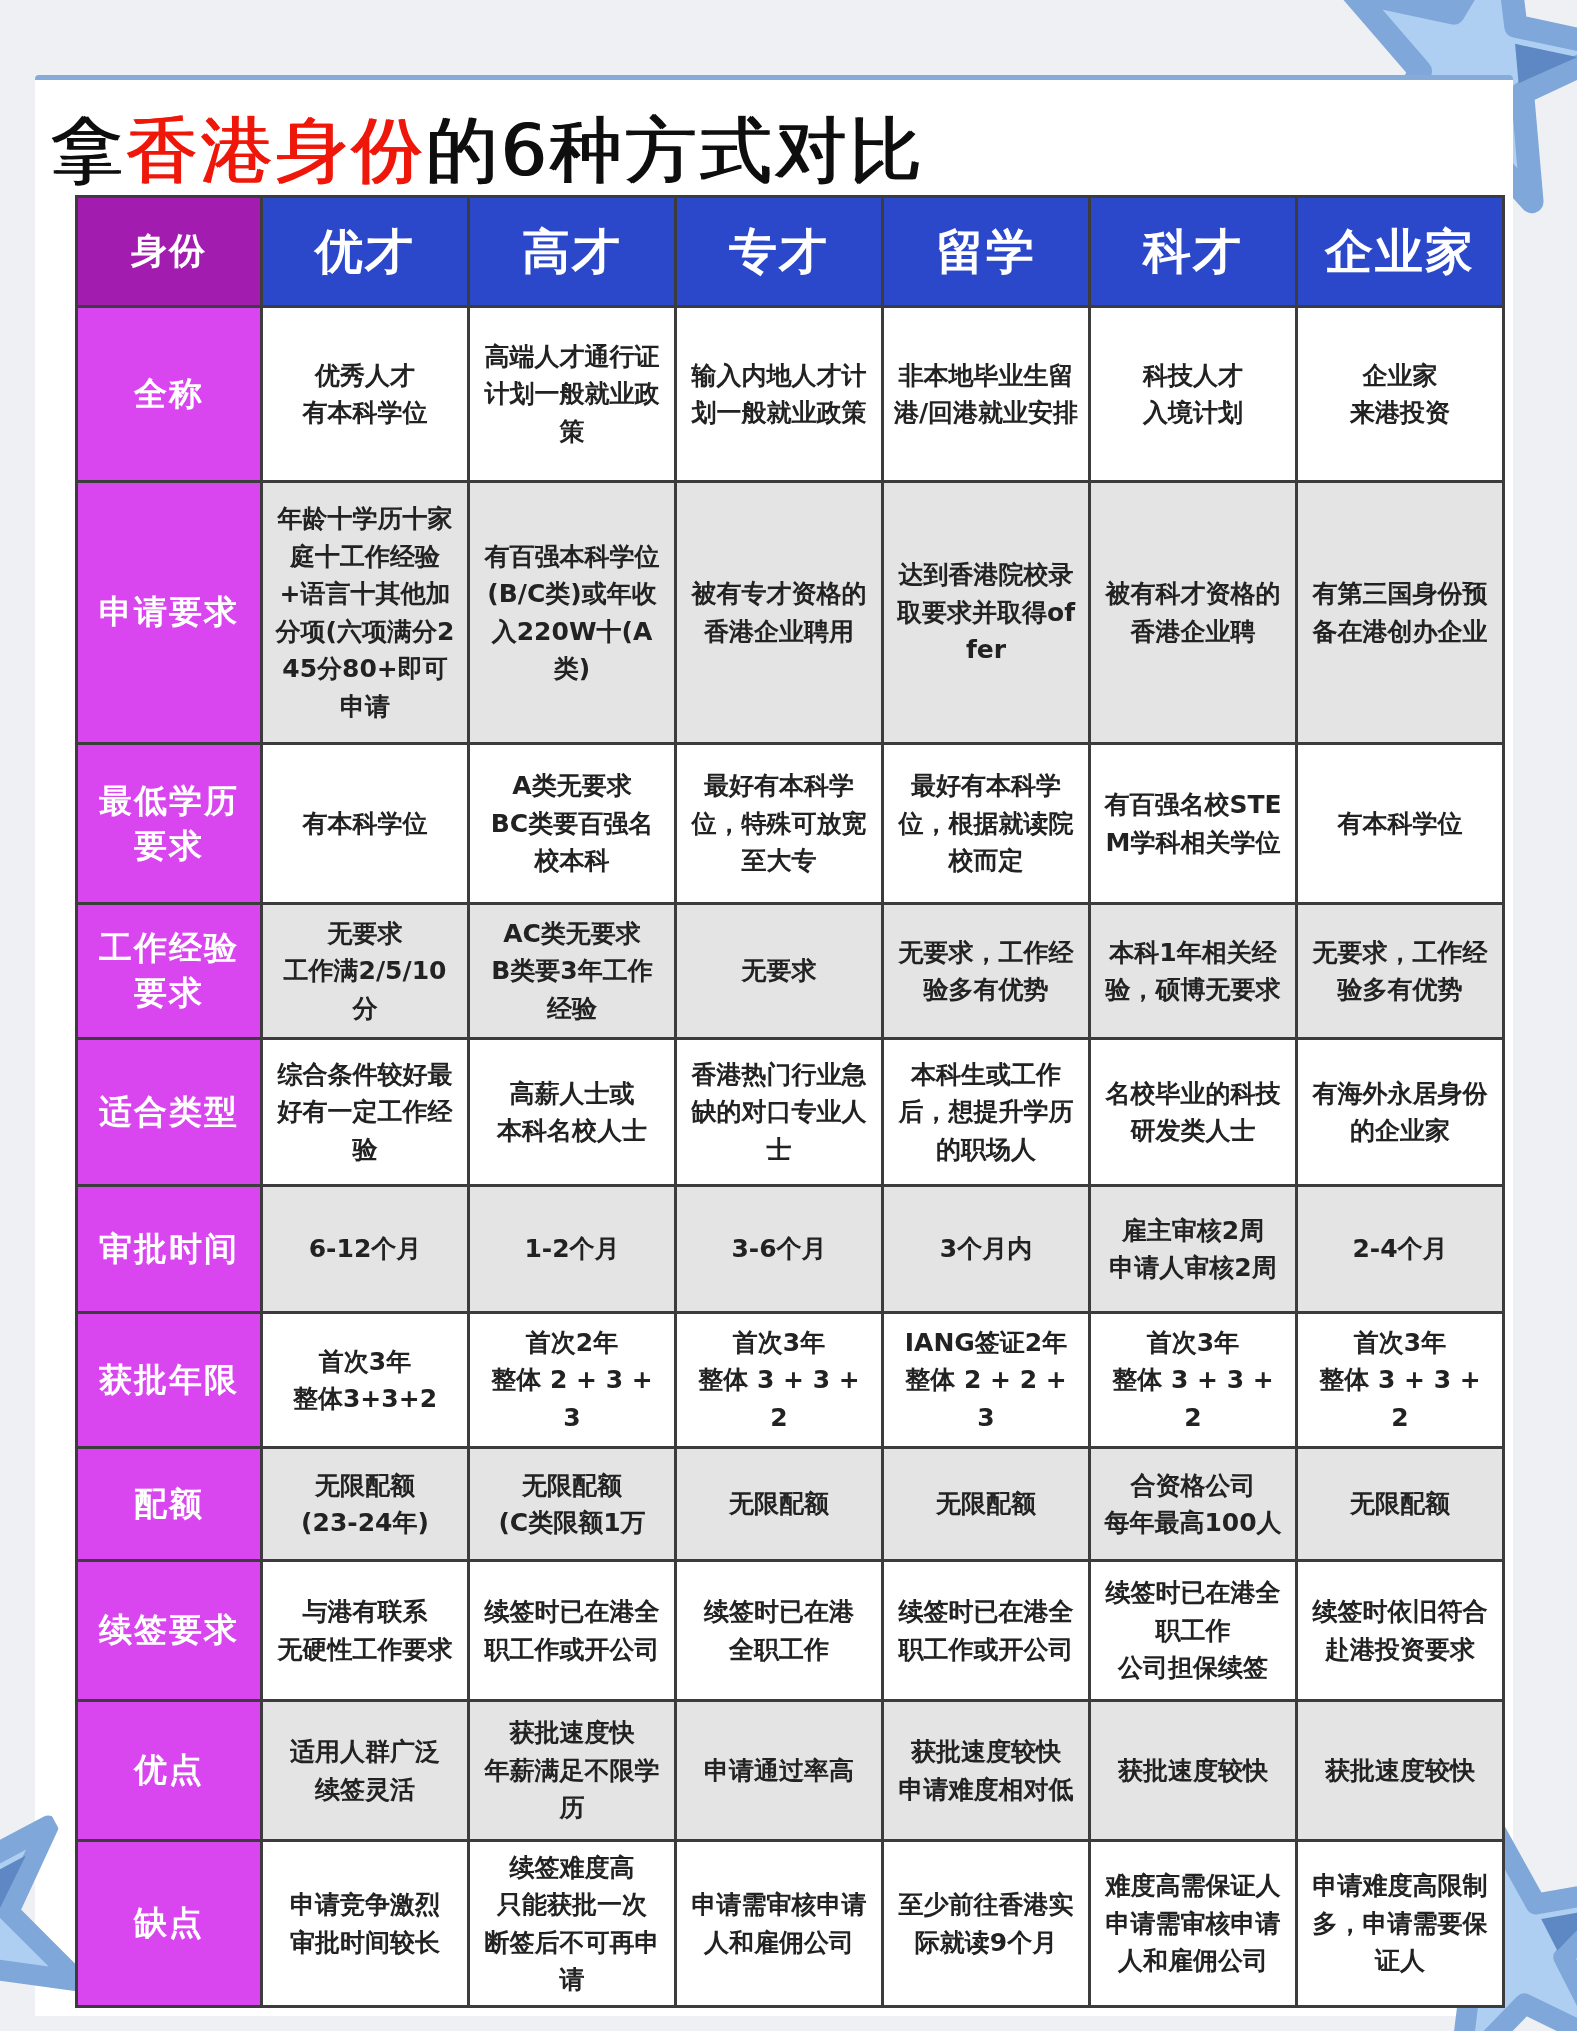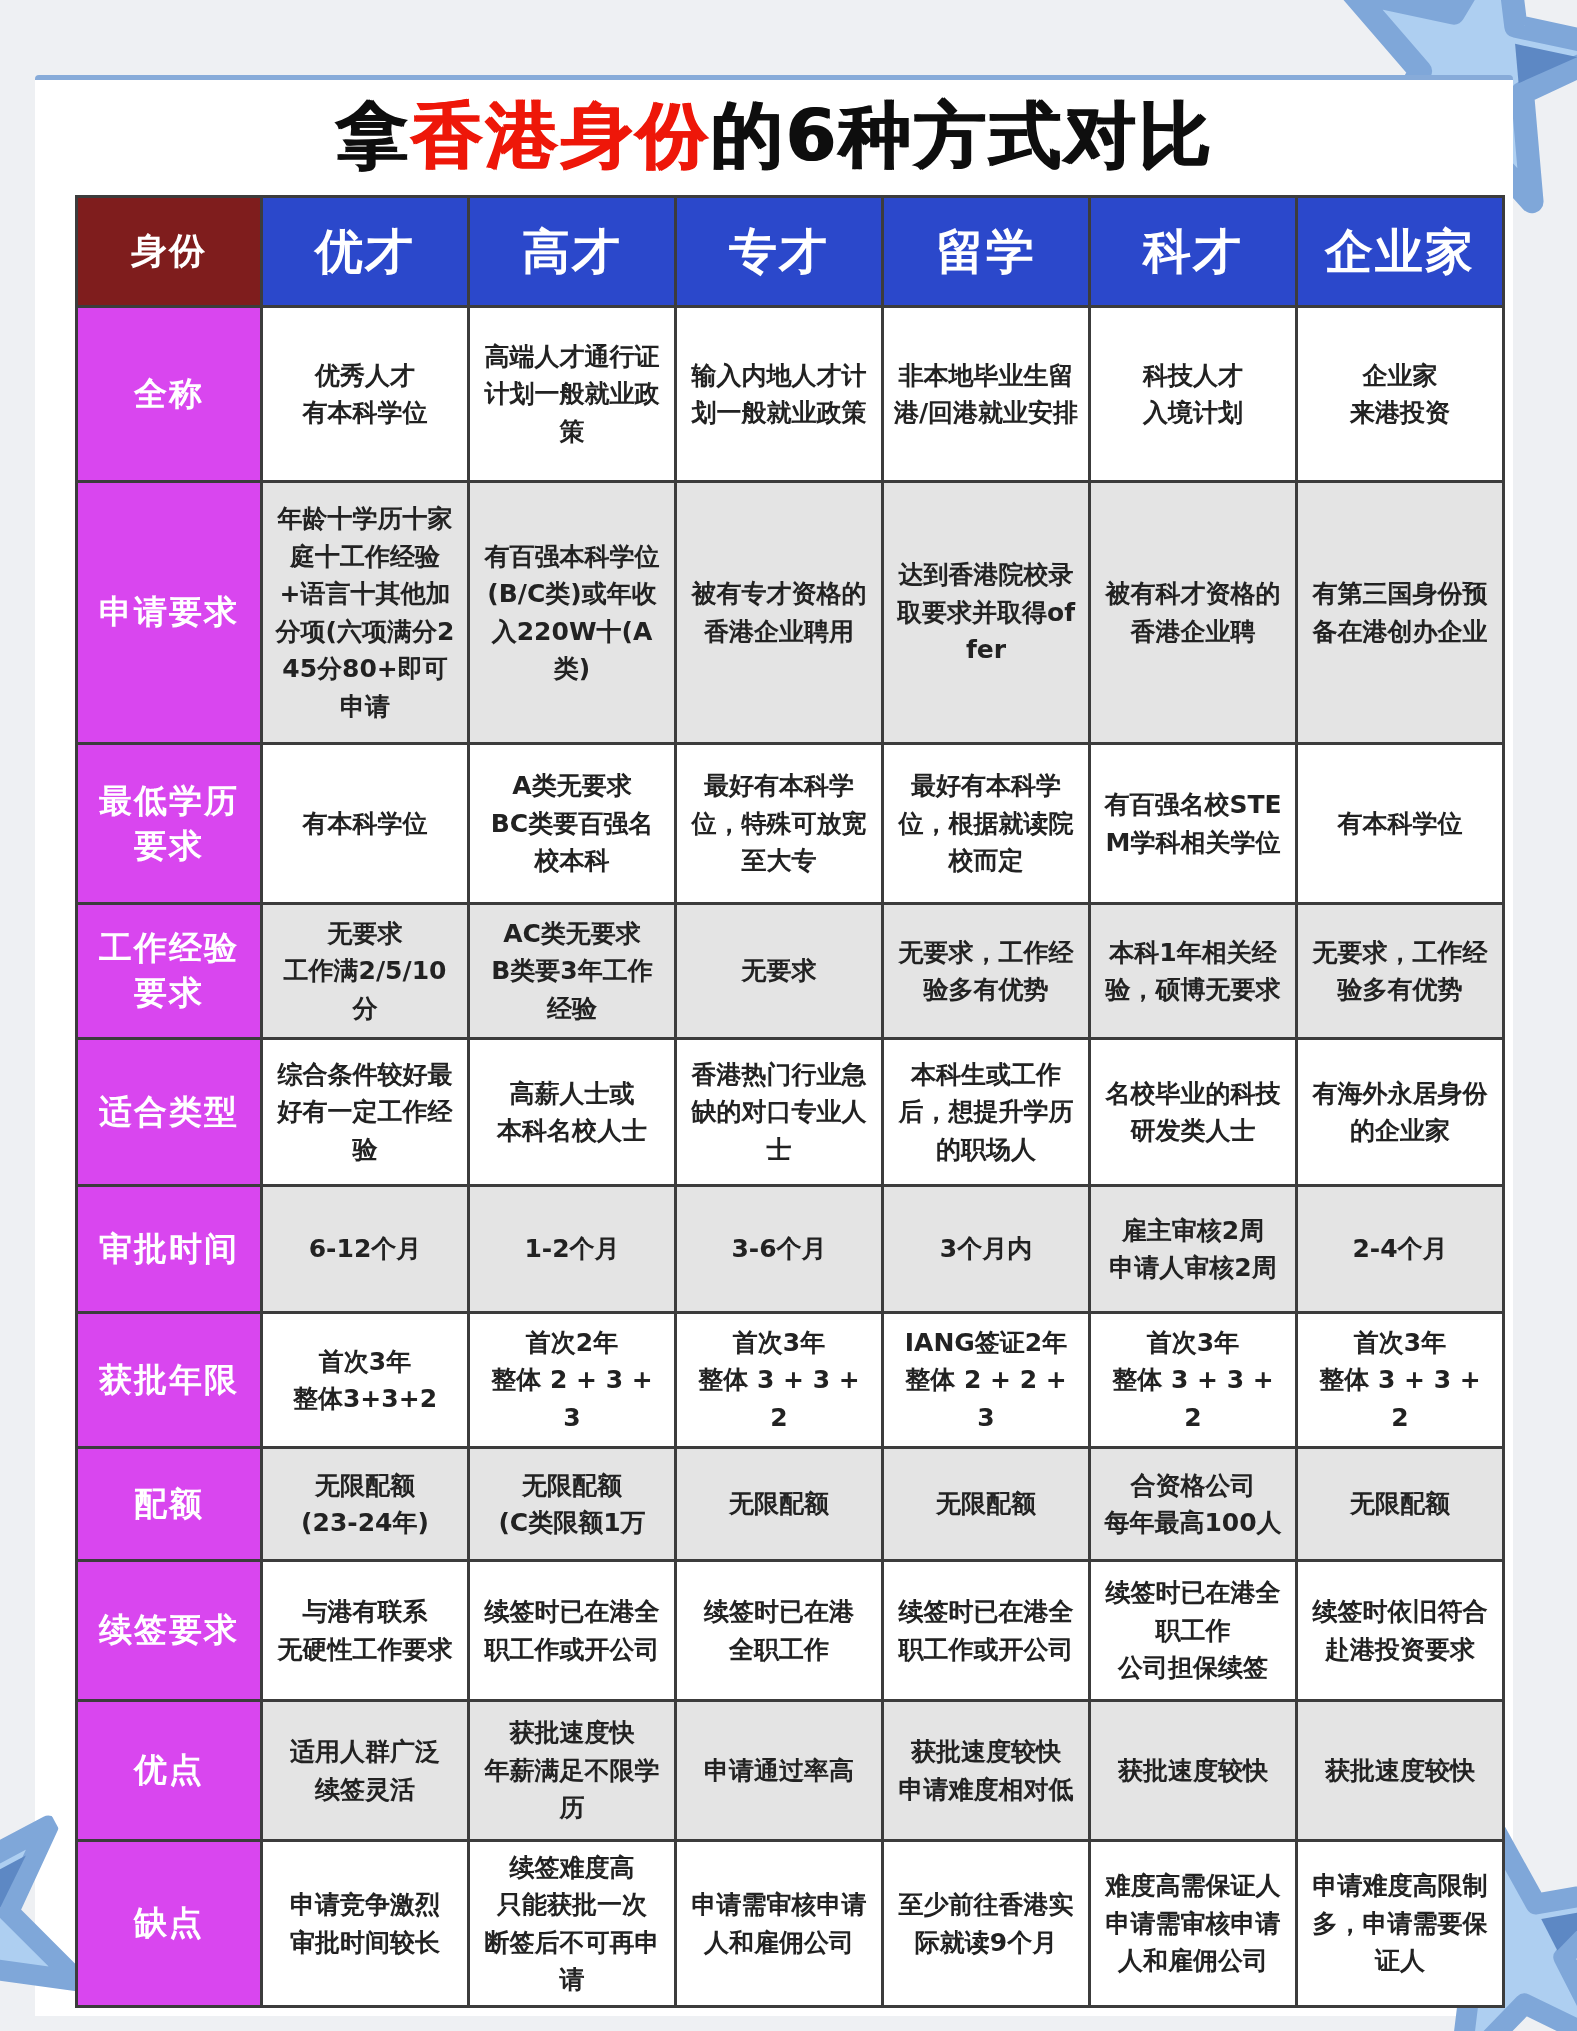--- a/index.html
+++ b/index.html
@@ -9,22 +9,22 @@
     background:#eef0f3;
     font-family:"DejaVu Sans",sans-serif;
   }
   .star{position:absolute;}
   .panel{
     position:absolute;left:35px;top:75px;width:1478px;height:1936px;
     background:#ffffff;border-top:5px solid #87abd9;border-radius:4px 4px 0 0;
   }
   .title{
     position:absolute;left:0;top:8px;width:100%;
-    text-align:center;margin:0;
-    font-size:72px;font-weight:700;color:#0e0e0e;
+    text-align:left;margin:15px;
+    font-size:72px;font-weight:400;color:#0e0e0e;
     letter-spacing:3px;white-space:nowrap;
     text-shadow:2px 0 0 currentColor;
   }
   .title .hl{color:#ee1709;text-shadow:2px 0 0 currentColor;}
   .comparison-table{
     position:absolute;left:40px;top:115px;z-index:4;
     border-collapse:collapse;table-layout:fixed;
     width:1427px;
     background:#ffffff;
   }
@@ -32,21 +32,21 @@
     border:3px solid #3c3c3c;
     text-align:center;vertical-align:middle;
     white-space:pre-line;word-break:break-all;
     padding:4px 9px;
   }
   thead tr{height:110px;}
   thead th{
     background:#2b48cb;color:#ffffff;
     font-size:48px;font-weight:800;letter-spacing:2px;
   }
-  thead th.corner{background:#7f1d1d;font-size:36px;}
+  thead th.corner{background:#a21caf;font-size:36px;}
   tbody th{
     background:#d946ef;color:#ffffff;
     font-size:33px;font-weight:800;letter-spacing:2px;
     line-height:1.35;
   }
   tbody td{
     background:#ffffff;color:#222222;
     font-size:25px;font-weight:600;line-height:1.5;
   }
   tbody tr:nth-child(even) td{background:#e4e4e4;}

